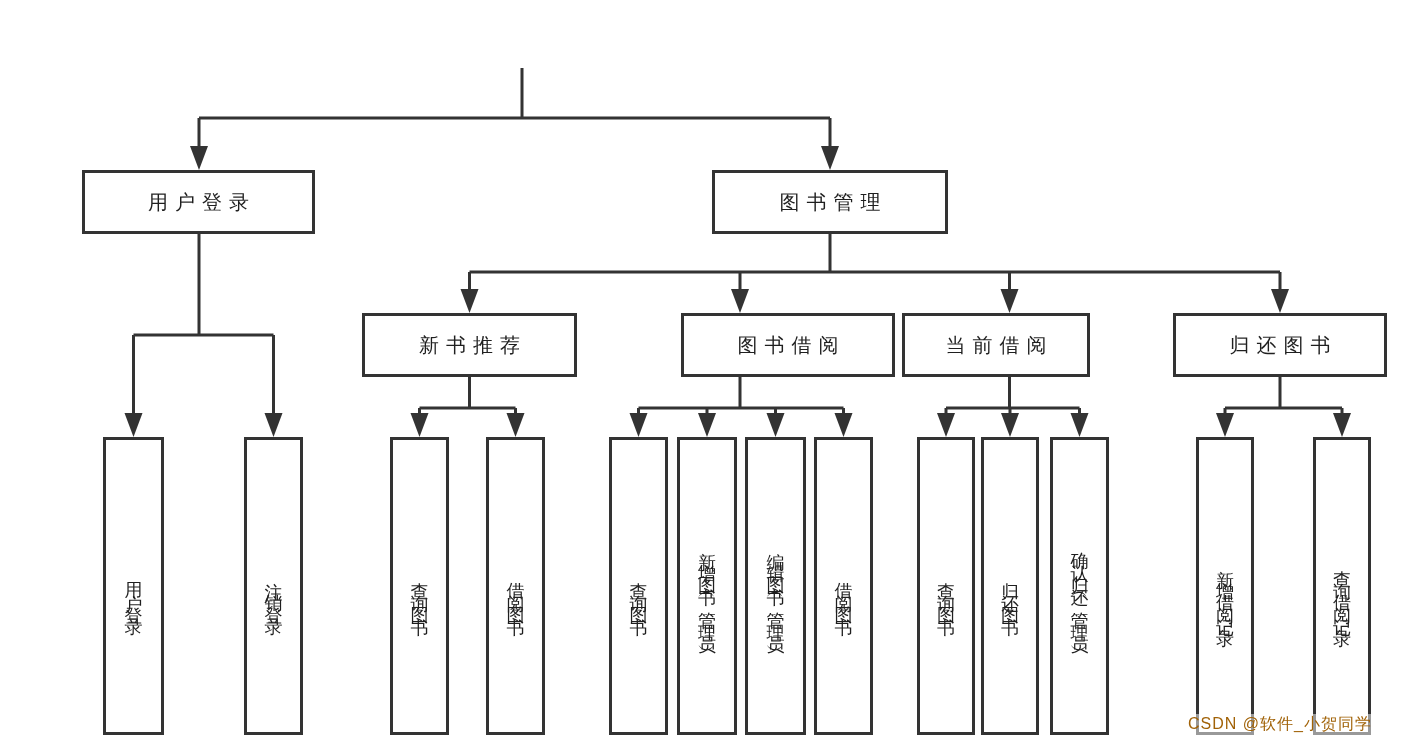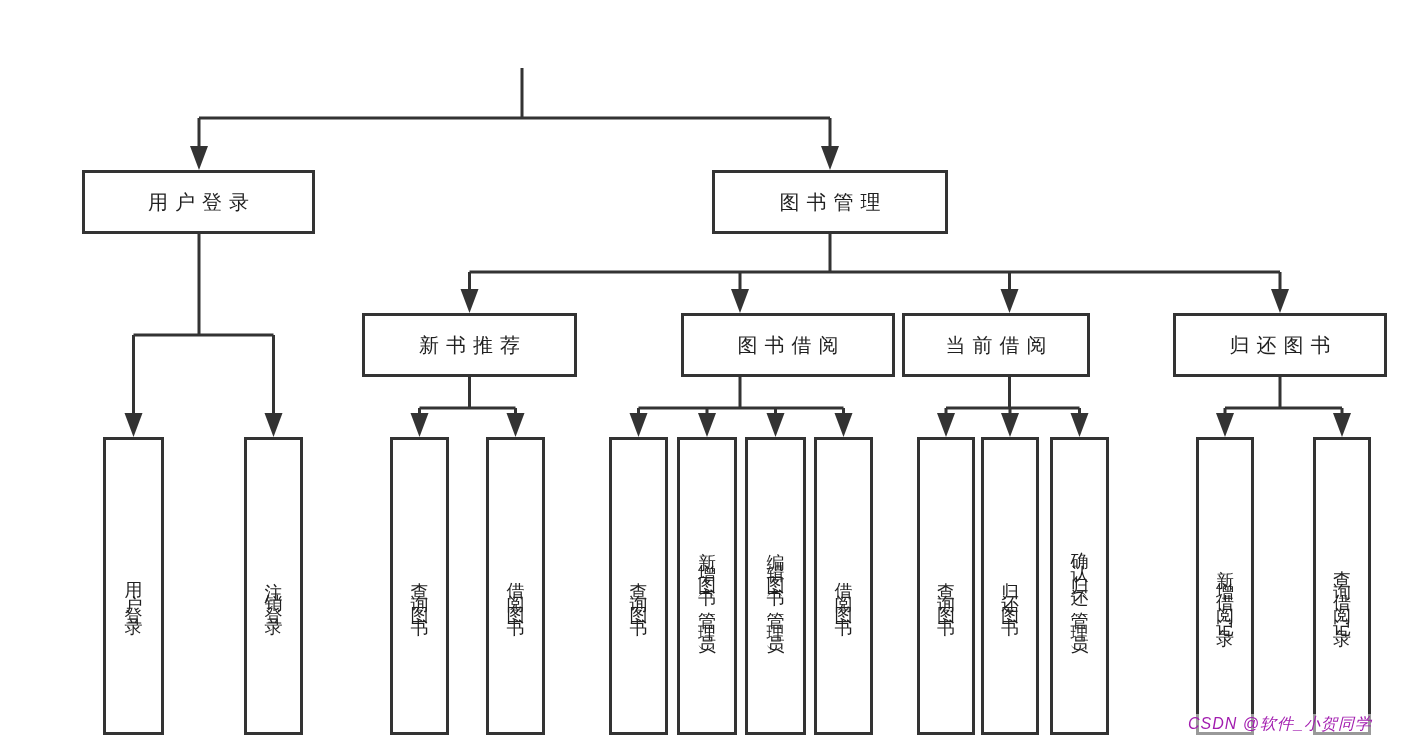--- a/index.html
+++ b/index.html
@@ -49,25 +49,24 @@
   .root-box   { left: 22px;  top: 14px;  width: 1001px; height: 54px; }
   .lvl2       { top: 170px; height: 64px; }
   .lvl3       { top: 313px; height: 64px; }
   .leaf       { top: 437px; height: 298px; }
   .watermark {
     position: absolute;
     left: 1186px;
     top: 714px;
     font-size: 16px;
     letter-spacing: 1px;
-    color: #a21caf;
+    color: #a16207;
     background: rgba(255,255,255,0.5);
     white-space: nowrap;
     padding: 0 2px;
-    font-style: italic;
   }
 </style>
 </head>
 <body>
 
 <div class="canvas">
 
   <svg class="connectors" viewBox="0 0 1405 747" xmlns="http://www.w3.org/2000/svg">
     <g stroke="#333333" stroke-width="3" fill="none">
       <path d="M522 68 V118 M199 118 H830 M199 118 V147 M830 118 V147

